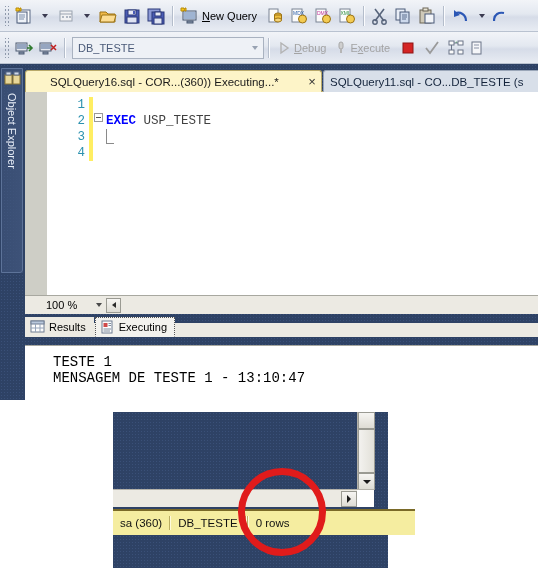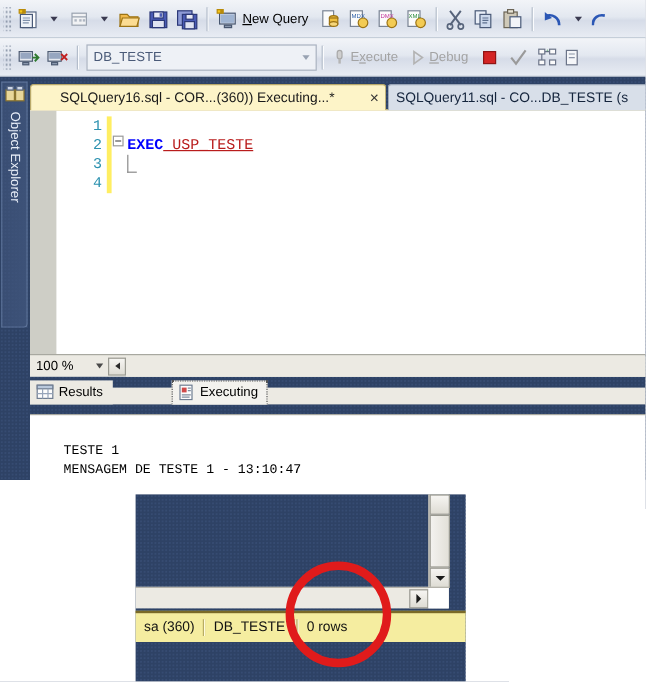--- a/index.html
+++ b/index.html
@@ -269,21 +269,21 @@
     height: 1px;
     background: #555;
   }
   #code-lines {
     flex: 1;
     padding-top: 5px;
     position: relative;
   }
   #code-lines .ln { height: 16px; line-height: 16px; white-space: pre; }
   .kw { color: #0000ff; font-weight: bold; }
-  .idn { color: #b91c1c; text-decoration: underline; }
+  .idn { color: #404040; }
   #caret-mark {
     position: absolute;
     top: 37px;
     left: 0px;
     width: 7px;
     height: 14px;
     border-left: 1px solid #8a8a8a;
     border-bottom: 1px solid #8a8a8a;
   }
 
@@ -299,21 +299,21 @@
     display: flex;
     align-items: center;
     box-sizing: border-box;
   }
   #zoom-combo {
     width: 62px;
     height: 17px;
     display: flex;
     align-items: center;
     flex: none;
-    margin-left: 3px;
+    margin-left: 19px;
     justify-content: space-between;
   }
   #zoom-val { font-size: 11px; padding-left: 2px; flex: 1; }
   #zoom-combo .drop i {
     width: 0; height: 0;
     border-left: 3.5px solid transparent;
     border-right: 3.5px solid transparent;
     border-top: 4px solid #4a4a4a;
     display: block;
     margin-right: 4px;
@@ -345,21 +345,20 @@
   
   #results-tabstrip {
     position: absolute;
     top: 323px;
     left: 25px;
     width: 513px;
     height: 14px;
     background: #eceae3;
     display: flex;
     align-items: flex-end;
-    gap: 48px;
   }
   .rtab {
     height: 20px;
     display: flex;
     align-items: center;
     padding: 0 7px 0 4px;
     font-size: 11px;
     box-sizing: border-box;
     margin-right: 1px;
     cursor: default;
@@ -378,22 +377,22 @@
   #messages-pane {
     position: absolute;
     top: 345px;
     left: 25px;
     width: 513px;
     height: 55px;
     background: #ffffff;
     border-top: 1px solid #a8a8a0;
     box-sizing: border-box;
     font-family: "Liberation Mono", monospace;
-    font-size: 11px;
-    padding: 22px 0 0 28px;
+    font-size: 14px;
+    padding: 8px 0 0 28px;
     overflow: hidden;
   }
   #messages-pane div { height: 16px; line-height: 16px; white-space: pre; }
 
   
   #lower-panel {
     position: absolute;
     top: 412px;
     left: 113px;
     width: 275px;
@@ -477,21 +476,21 @@
     width: 17px;
     height: 17px;
     background: #ffffff;
   }
 
   
   #statusbar {
     position: absolute;
     top: 509px;
     left: 113px;
-    width: 275px;
+    width: 302px;
     height: 26px;
     background: #f5eda0;
     border-top: 2px solid #7a6a28;
     display: flex;
     align-items: center;
     box-sizing: border-box;
     font-size: 11.5px;
     color: #111;
   }
   .sb-cell {
@@ -696,32 +695,32 @@
   <div id="db-combo">
     <span class="val">DB_TESTE</span>
     <span class="drop">
         <i></i>
       </span>
   </div>
 
   <div class="tb-sep"></div>
 
   <div class="tb-btn">
+    <svg class="ico" width="16" height="20" viewBox="0 0 16 20">
+      <path d="M5 5 L12 10 L5 15 Z" fill="none" stroke="#b3b3b3" stroke-width="1.4"></path>
+    </svg>
+    <span class="tb-label disabled"><u>D</u>ebug</span>
+  </div>
+
+  <div class="tb-btn">
     <svg class="ico" width="14" height="20" viewBox="0 0 14 20">
       <rect x="5" y="4" width="4" height="7" rx="2" fill="#cfcfcf" stroke="#a8a8a8"></rect>
       <rect x="6" y="11" width="2" height="4" fill="#b5b5b5"></rect>
     </svg>
     <span class="tb-label disabled">E<u>x</u>ecute</span>
-  </div>
-
-  <div class="tb-btn">
-    <svg class="ico" width="16" height="20" viewBox="0 0 16 20">
-      <path d="M5 5 L12 10 L5 15 Z" fill="none" stroke="#b3b3b3" stroke-width="1.4"></path>
-    </svg>
-    <span class="tb-label disabled"><u>D</u>ebug</span>
   </div>
 
   <div class="tb-btn">
     <svg class="ico" width="20" height="20" viewBox="0 0 20 20">
       <rect x="5" y="5" width="10" height="10" fill="#d42424" stroke="#8f1414"></rect>
     </svg>
   </div>
 
   <div class="tb-btn">
     <svg class="ico" width="20" height="20" viewBox="0 0 20 20">

